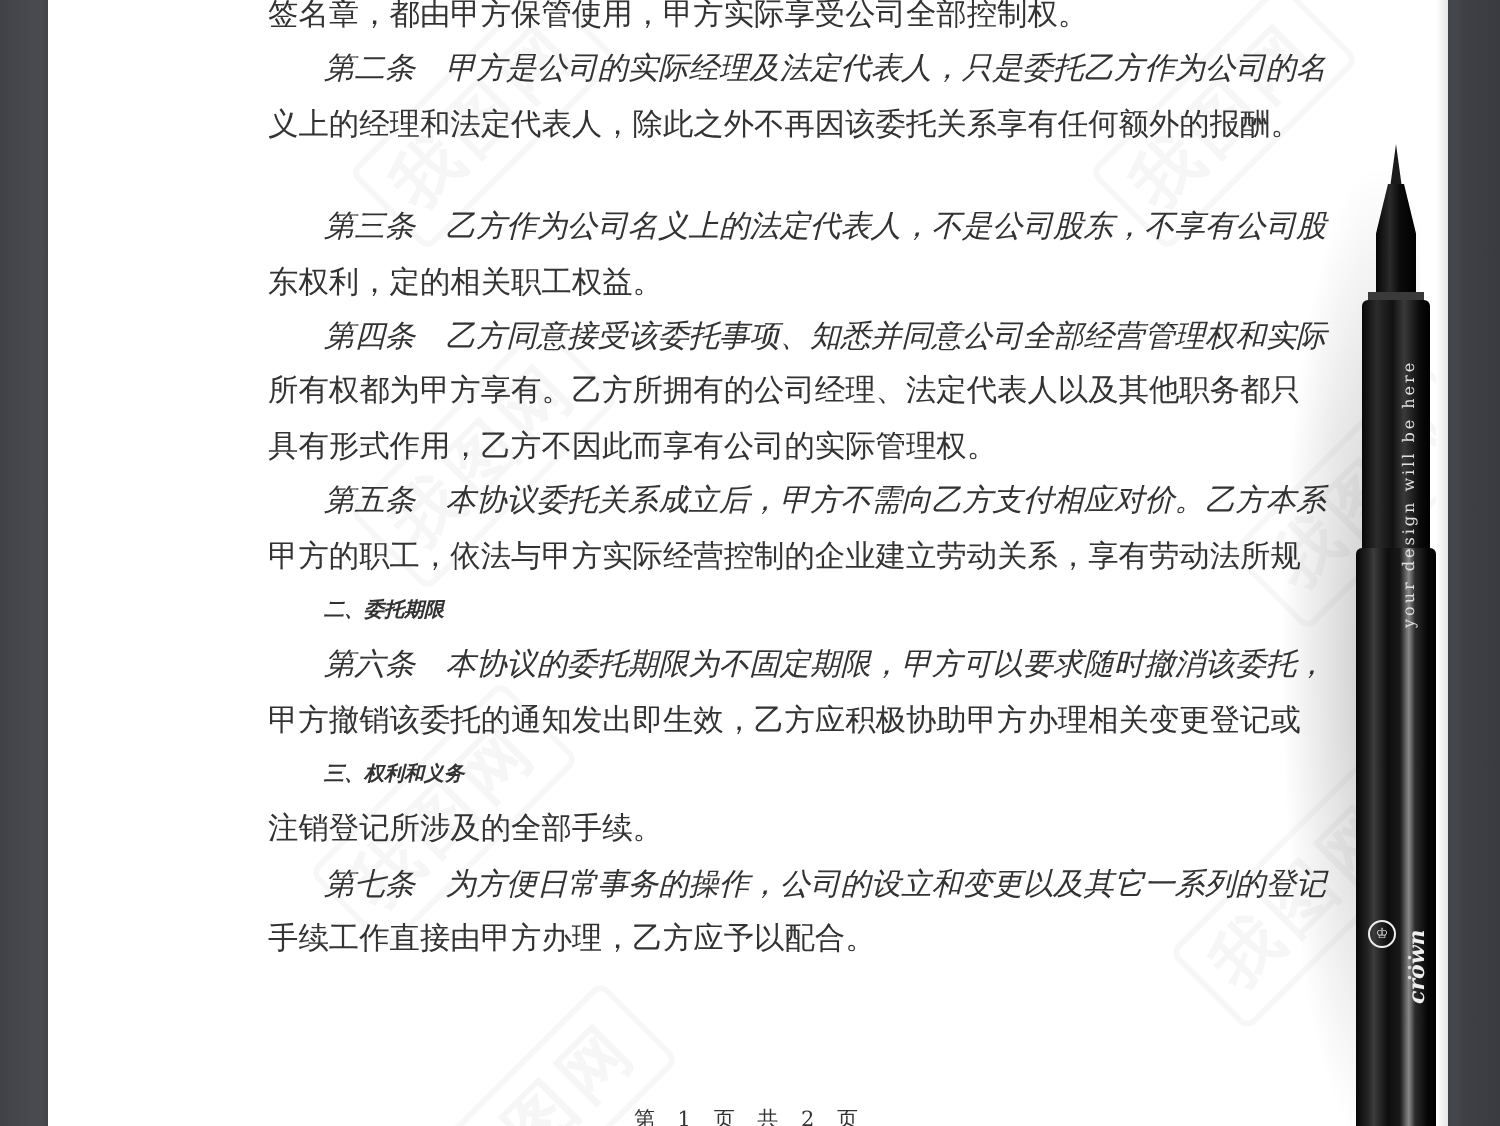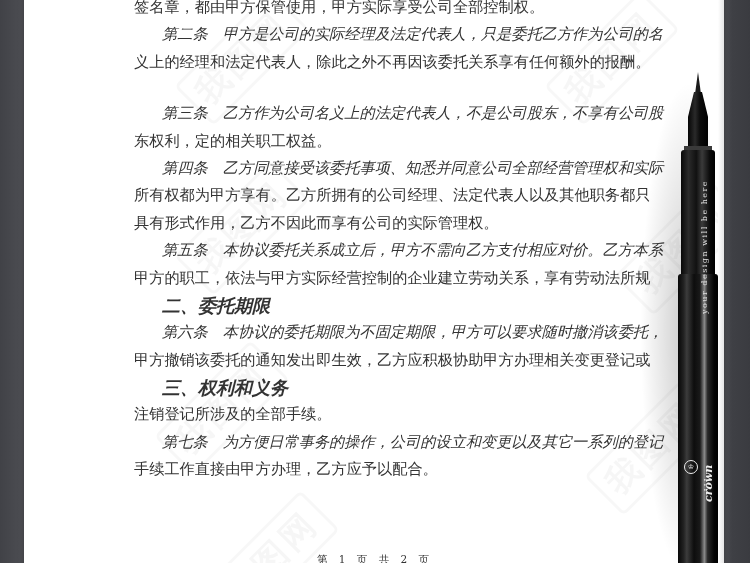--- a/index.html
+++ b/index.html
@@ -64,21 +64,21 @@
       color: #333333;
       font-size: 15.2px;
       line-height: 27.4px;
     }
     .doc-line {
       height: 27.4px;
       white-space: nowrap;
       overflow: visible;
     }
     .indent { padding-left: 28px; font-style: italic; }
-    .heading { font-weight: bold; font-family: "DejaVu Sans", sans-serif; font-size: 18px; }
+    .heading { font-weight: bold; font-family: "DejaVu Sans", sans-serif; font-size: 10px; }
     .blank { height: 24px; }
     .footer {
       position: absolute;
       left: 0; width: 100%;
       top: 563px;
       text-align: center;
       font-size: 10.5px;
       color: #333;
       letter-spacing: 2px;
     }

